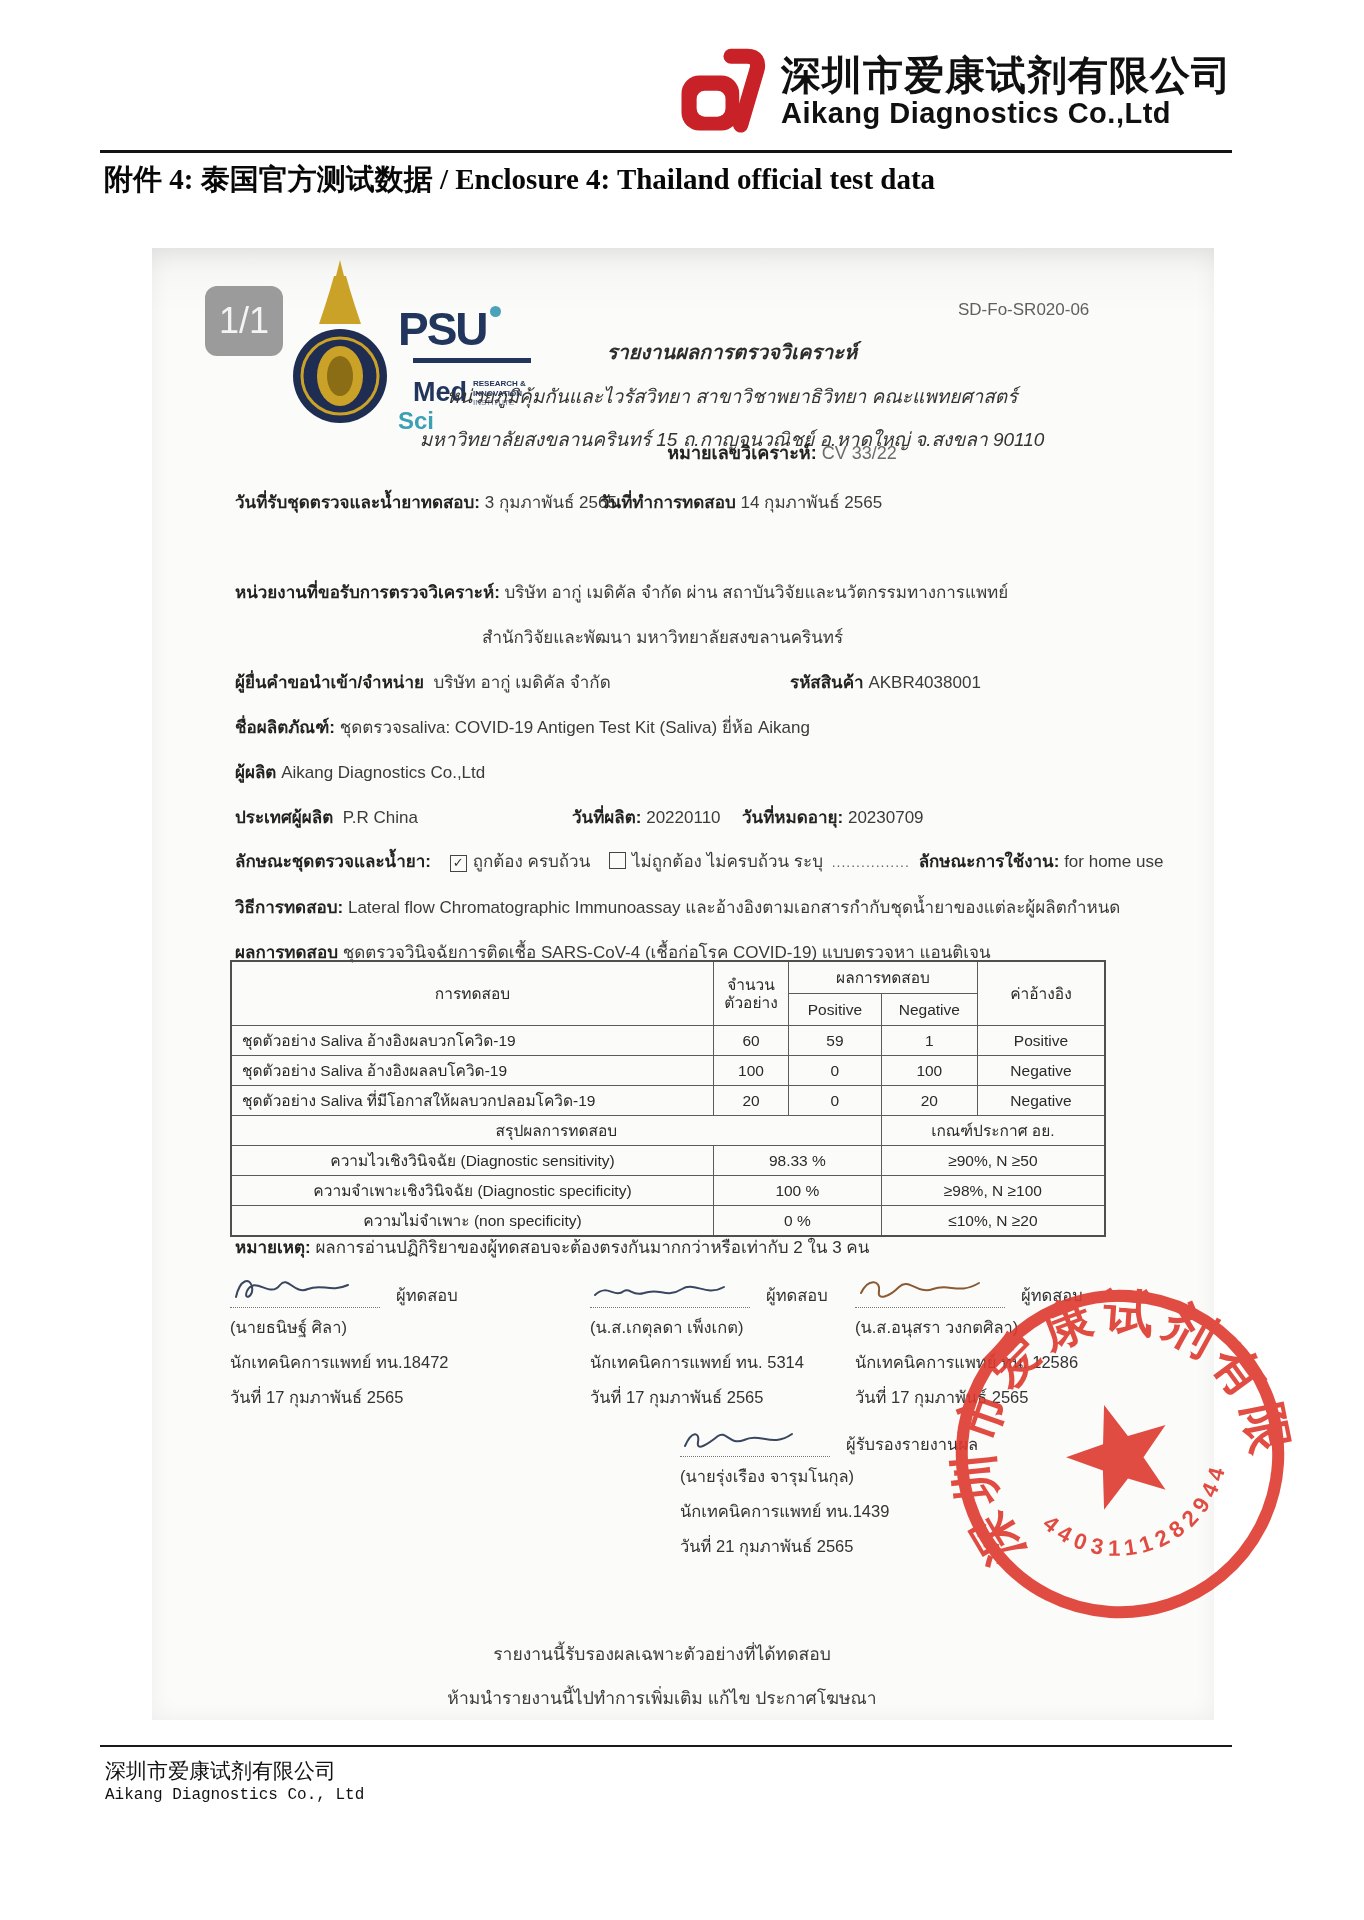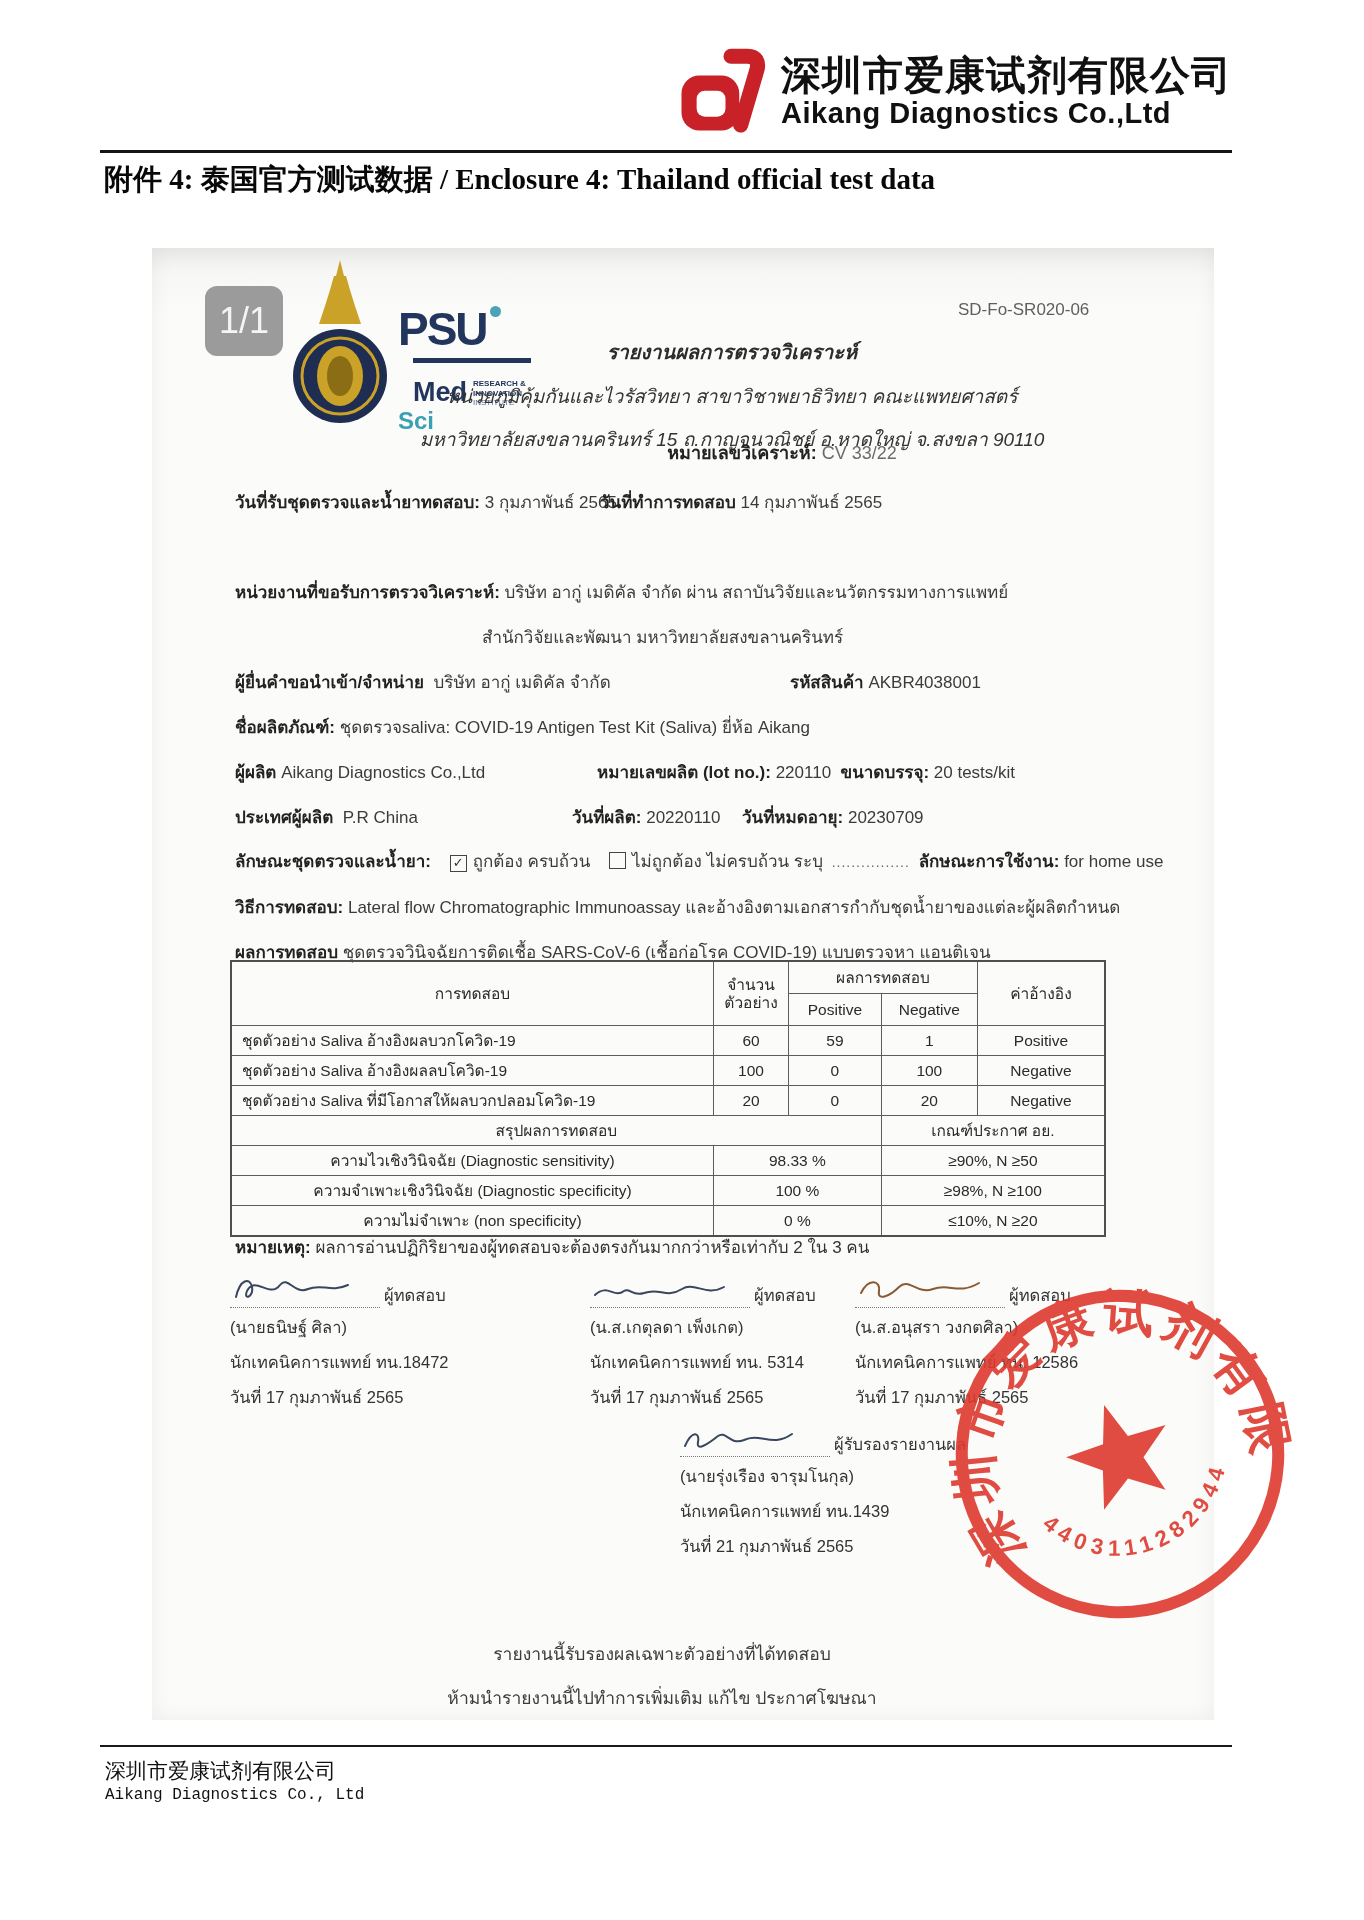--- a/index.html
+++ b/index.html
@@ -44,21 +44,21 @@
   .dots{letter-spacing:1px;color:#666;font-size:14px;margin:0 4px;}
   
   .rtable{position:absolute;left:78px;top:712px;width:876px;border-collapse:collapse;font-size:15.5px;color:#2a2a2a;}
   .rtable th,.rtable td{border:1px solid #5c5c5c;padding:0 6px;height:29px;text-align:center;font-weight:400;}
   .rtable th{height:31px;line-height:1.1;}
   .rtable td.tname{text-align:left;padding-left:10px;}
   .rtable{border:2px solid #4f4f4f;}
   
   .note{position:absolute;left:83px;top:985px;font-size:17px;color:#333;}
   .signer{position:absolute;width:340px;font-size:16.5px;color:#333;}
-  .sigrow{display:flex;align-items:flex-end;gap:4px;height:32px;}
+  .sigrow{display:flex;align-items:flex-end;gap:16px;height:32px;}
   .sigline{border-bottom:1px dotted #777;display:inline-block;}
   .s-name{margin-top:6px;}
   .s-title{margin-top:9px;}
   .s-date{margin-top:9px;}
   .stamp{position:absolute;left:948px;top:1282px;width:344px;height:344px;z-index:5;opacity:.9;}
   .closing{position:absolute;left:0;top:1392px;width:1020px;text-align:center;font-size:17.5px;color:#3c3c3c;}
   .closing2{top:1436px;}
   
   .rule-bottom{position:absolute;top:1745px;left:100px;width:1132px;border-top:2px solid #1a1a1a;}
   .f-cn{position:absolute;top:1757px;left:105px;font-family:"Liberation Serif",serif;font-size:21px;color:#111;}
@@ -135,41 +135,40 @@
     </div>
     <div class="row" style="top:420px">
       <span class="seg" style="left:83px"><span class="lbl">ผู้ยื่นคำขอนำเข้า/จำหน่าย</span>&nbsp;&nbsp;<span>บริษัท อากู่ เมดิคัล จำกัด</span></span>
       <span class="seg" style="left:638px"><span class="lbl">รหัสสินค้า</span>&nbsp;<span>AKBR4038001</span></span>
     </div>
     <div class="row" style="top:465px">
       <span class="seg" style="left:83px"><span class="lbl">ชื่อผลิตภัณฑ์:</span> <span>ชุดตรวจsaliva: COVID-19 Antigen Test Kit (Saliva) ยี่ห้อ Aikang</span></span>
     </div>
     <div class="row" style="top:510px">
       <span class="seg" style="left:83px"><span class="lbl">ผู้ผลิต</span>&nbsp;<span>Aikang Diagnostics Co.,Ltd</span></span>
-      <span class="seg" style="left:445px"><span class="lbl">หมายเลขผลิต (lot no.):</span>&nbsp;<span>220110</span>&nbsp;&nbsp;<span class="lbl">ขนาดบรรจุ:</span>&nbsp;<span>20 tests/kit</span></span>
     </div>
     <div class="row" style="top:555px">
       <span class="seg" style="left:83px"><span class="lbl">ประเทศผู้ผลิต</span>&nbsp;&nbsp;<span>P.R China</span></span>
       <span class="seg" style="left:420px"><span class="lbl">วันที่ผลิต:</span>&nbsp;<span>20220110</span></span>
       <span class="seg" style="left:590px"><span class="lbl">วันที่หมดอายุ:</span>&nbsp;<span>20230709</span></span>
     </div>
     <div class="row" style="top:599px">
       <span class="seg" style="left:83px">
         <span class="lbl">ลักษณะชุดตรวจและน้ำยา:</span>
         <span class="cb"><span>✓</span></span><span>ถูกต้อง ครบถ้วน</span>
         <span class="cb"></span><span>ไม่ถูกต้อง ไม่ครบถ้วน ระบุ</span>
         <span class="dots">................</span>
         <span class="lbl">ลักษณะการใช้งาน:</span>&nbsp;<span>for home use</span>
       </span>
     </div>
     <div class="row" style="top:645px">
       <span class="seg" style="left:83px"><span class="lbl">วิธีการทดสอบ:</span> <span>Lateral flow Chromatographic Immunoassay และอ้างอิงตามเอกสารกำกับชุดน้ำยาของแต่ละผู้ผลิตกำหนด</span></span>
     </div>
     <div class="row" style="top:690px">
-      <span class="seg" style="left:83px"><span class="lbl">ผลการทดสอบ</span> <span>ชุดตรวจวินิจฉัยการติดเชื้อ SARS-CoV-6 (เชื้อก่อโรค COVID-19) แบบตรวจหา แอนติเจน</span></span>
+      <span class="seg" style="left:83px"><span class="lbl">ผลการทดสอบ</span> <span>ชุดตรวจวินิจฉัยการติดเชื้อ SARS-CoV-4 (เชื้อก่อโรค COVID-19) แบบตรวจหา แอนติเจน</span></span>
     </div>
 
     <table class="rtable">
       <colgroup>
         <col style="width:55.2%">
           <col style="width:8.6%">
           <col style="width:10.6%">
           <col style="width:11.0%">
           <col style="width:14.6%">
       </colgroup>

